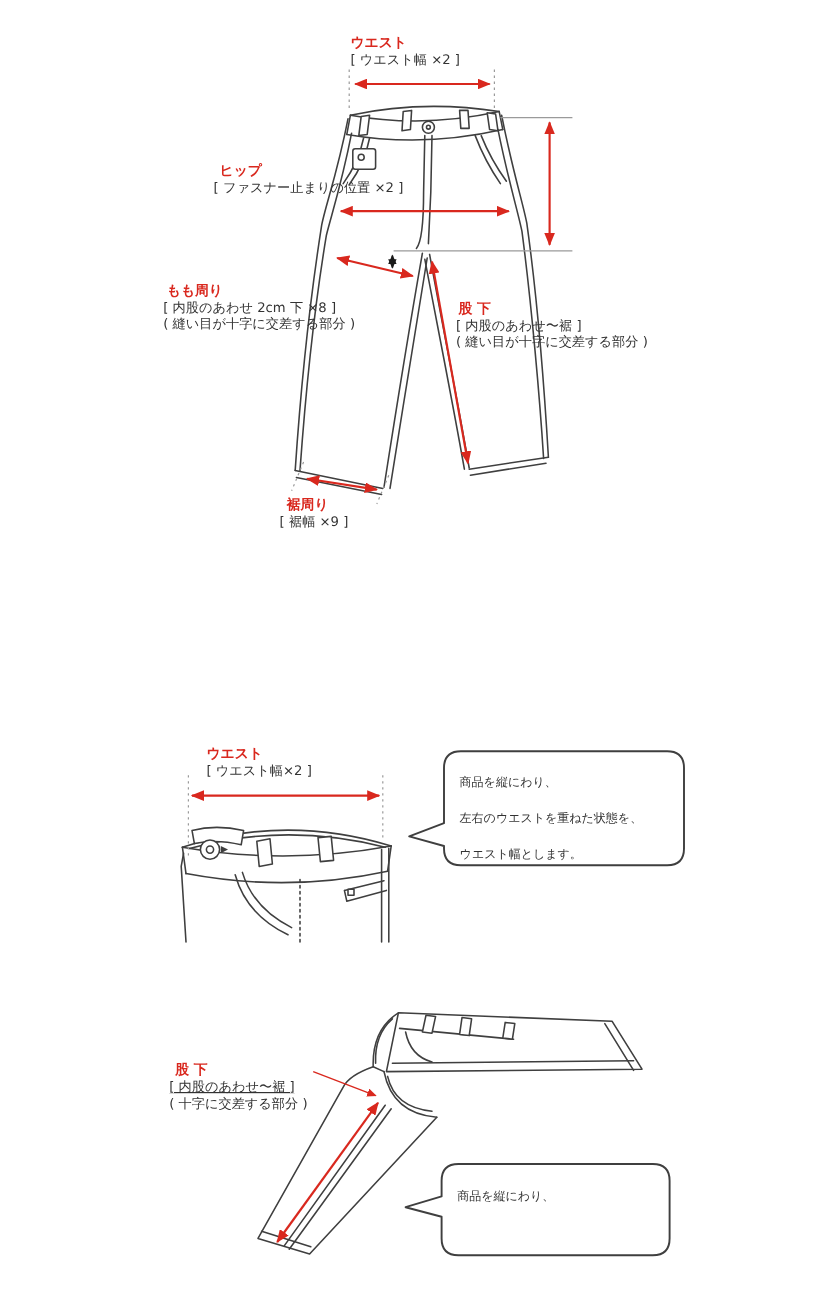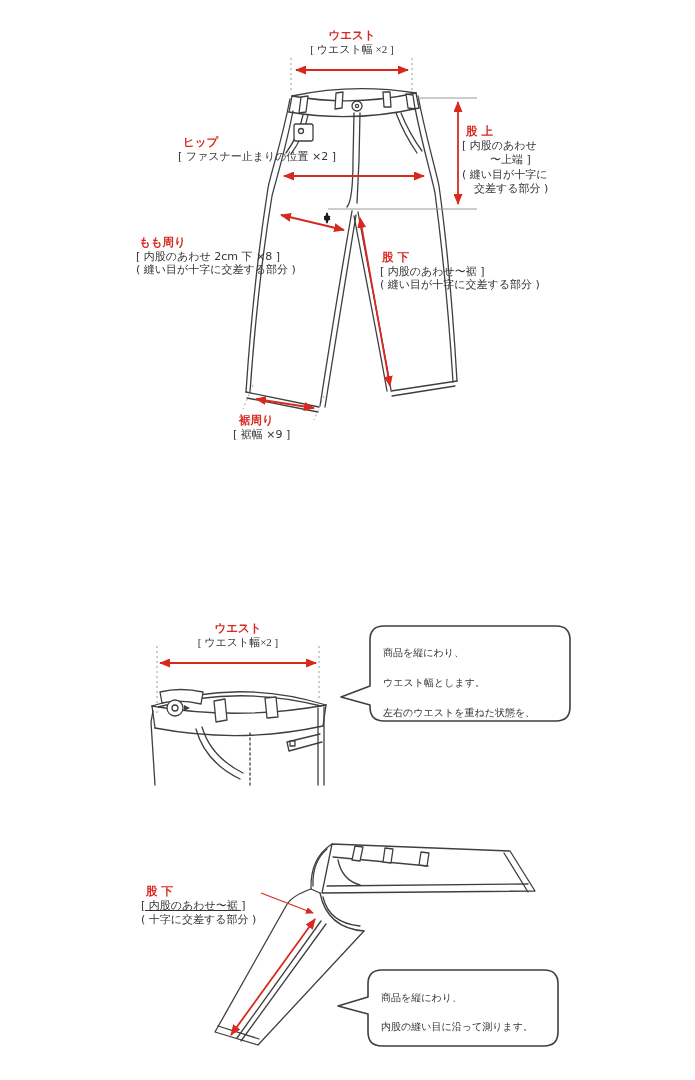--- a/index.html
+++ b/index.html
@@ -1,21 +1,21 @@
 <!DOCTYPE html>
 <html><head>
 <meta charset="utf-8">
 <style>
   html,body{margin:0;padding:0;background:#fff;}
   #page{position:relative;width:695px;height:1080px;background:#ffffff;overflow:hidden;
         font-family:"DejaVu Sans","Liberation Sans",sans-serif;color:#333;}
   svg{position:absolute;left:0;top:0;}
   .lbl{position:absolute;font-size:11px;line-height:13.5px;color:#333;white-space:nowrap;}
   .lbl .red{color:#d9281e;font-weight:bold;font-size:11.5px;}
-  .ctr{text-align:center;font-family:Liberation Serif, serif;}
+  .ctr{}
   .ul{text-decoration:underline;}
   .bubble-text{position:absolute;font-size:10px;color:#333;white-space:nowrap;}
 </style>
 </head>
 <body>
 
 <div id="page">
 
   <svg width="695" height="1080" viewBox="0 0 695 1080">
     <defs>
@@ -145,27 +145,20 @@
   <div class="lbl ctr" style="left:292px;top:29px;width:120px">
     <div class="red">ウエスト</div>
     <div>[ ウエスト幅 ×2 ]</div>
   </div>
 
   <div class="lbl" style="left:178px;top:136px">
     <div class="red" style="padding-left:5px">ヒップ</div>
     <div>[ ファスナー止まりの位置 ×2 ]</div>
   </div>
 
-  <div class="lbl" style="left:462px;top:124px;line-height:14.5px">
-    <div class="red" style="padding-left:4px">股 上</div>
-    <div>[ 内股のあわせ</div>
-    <div style="padding-left:28px">〜上端 ]</div>
-    <div>( 縫い目が十字に</div>
-    <div style="padding-left:12px">交差する部分 )</div>
-  </div>
 
   <div class="lbl" style="left:136px;top:236px">
     <div class="red" style="padding-left:3px">もも周り</div>
     <div>[ 内股のあわせ 2cm 下 ×8 ]</div>
     <div>( 縫い目が十字に交差する部分 )</div>
   </div>
 
   <div class="lbl" style="left:380px;top:251px">
     <div class="red" style="padding-left:2px">股 下</div>
     <div>[ 内股のあわせ〜裾 ]</div>
@@ -177,28 +170,27 @@
     <div>[ 裾幅 ×9 ]</div>
   </div>
 
   <div class="lbl ctr" style="left:172px;top:622px;width:132px">
     <div class="red">ウエスト</div>
     <div>[ ウエスト幅×2 ]</div>
   </div>
 
   <div class="bubble-text" style="left:383px;top:638px;line-height:30px">
     <div>商品を縦にわり、</div>
+    <div>左右のウエストを重ねた状態を、</div>
     <div>ウエスト幅とします。</div>
-    <div>左右のウエストを重ねた状態を、</div>
   </div>
 
   <div class="lbl" style="left:141px;top:884px;line-height:14.5px">
     <div class="red" style="padding-left:5px">股 下</div>
     <div class="ul">[ 内股のあわせ〜裾 ]</div>
     <div>( 十字に交差する部分 )</div>
   </div>
 
   <div class="bubble-text" style="left:381px;top:983px;line-height:29px">
     <div>商品を縦にわり、</div>
-    <div>内股の縫い目に沿って測ります。</div>
   </div>
 
 </div>
 
 </body></html>

